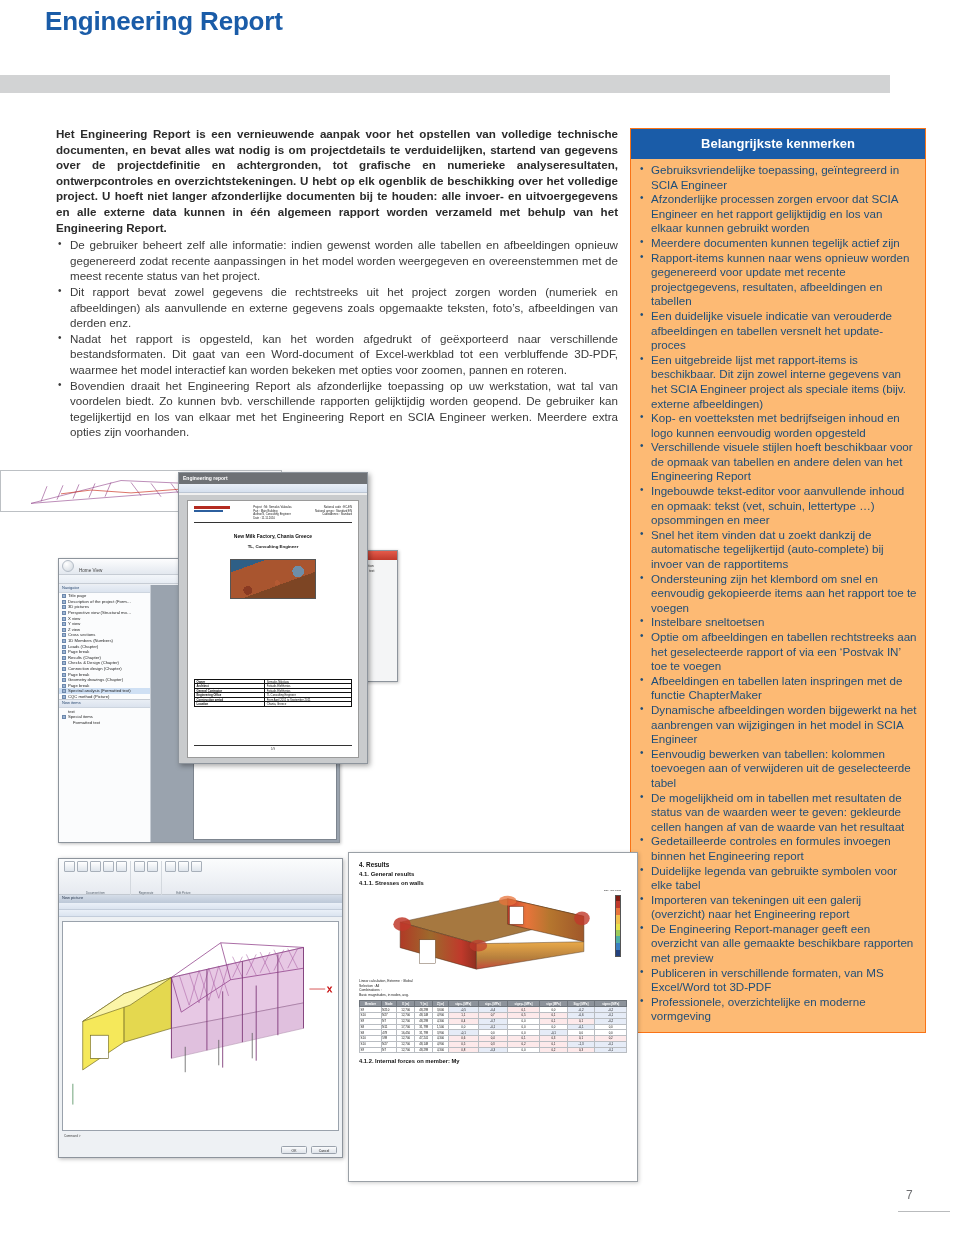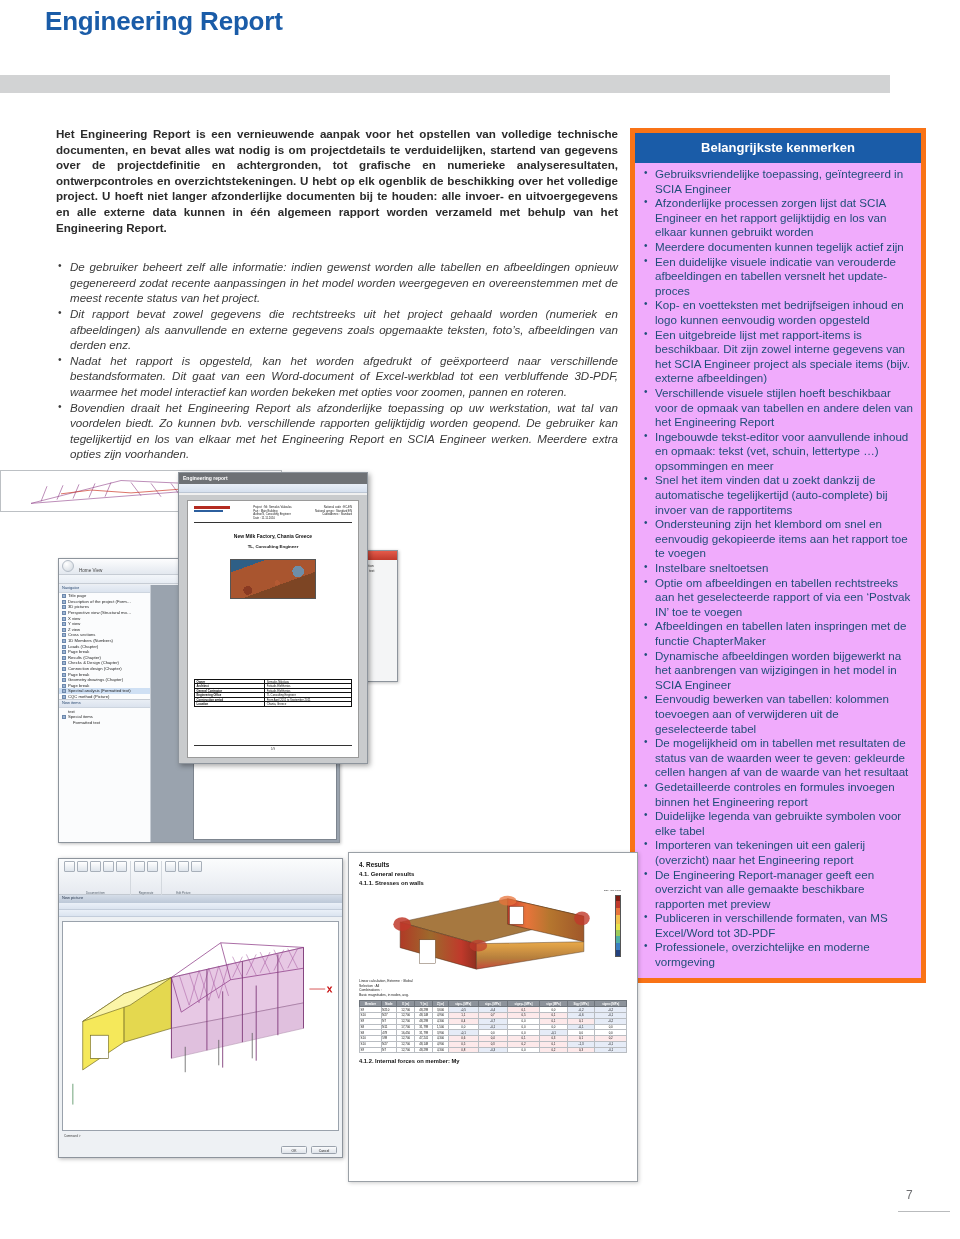--- a/index.html
+++ b/index.html
@@ -42,27 +42,27 @@
   ul.bullets { list-style:none; margin:0; padding:0; }
   ul.bullets li {
     position:relative; padding-left:14px;
     font-size:11.6px; line-height:15.6px; color:#3a3a3a;
     text-align:justify; margin-bottom:0px;
   }
   ul.bullets li:before {
     content:"\2022"; position:absolute; left:2px; top:-1px;
     color:#3a3a3a; font-size:10px;
   }
-  #left-bullets { margin-top:24px;font-style:italic; }
+  #left-bullets { margin-top:2px; }
 
   
   #sidebar {
     position:absolute; left:630px; top:128px; width:296px;
-    border:5px solid #f97316;
-    background:#f0abfc;
+    border:1px solid #f97316;
+    background:#fdba74;
   }
   #sidebar-header {
     background:#1a5ca8; color:#ffffff;
     font-size:13px; font-weight:bold; text-align:center;
     padding:7px 4px 8px 4px;
   }
   #sidebar-body { padding:4px 8px 8px 4px; }
   ul.kenmerken { list-style:none; margin:0; padding:0; }
   ul.kenmerken li {
     position:relative; padding-left:16px;
@@ -205,36 +205,37 @@
   <div id="page-title">Engineering Report</div>
   <div id="header-rule"></div>
 </div>
 
 <div id="left-col">
   <div id="intro-text">
     <p>Het Engineering Report is een vernieuwende aanpak voor het opstellen van volledige technische documenten, en bevat alles wat nodig is om projectdetails te verduidelijken, startend van gegevens over de projectdefinitie en achtergronden, tot grafische en numerieke analyseresultaten, ontwerpcontroles en overzichtstekeningen. U hebt op elk ogenblik de beschikking over het volledige project. U hoeft niet langer afzonderlijke documenten bij te houden: alle invoer- en uitvoergegevens en alle externe data kunnen in één algemeen rapport worden verzameld met behulp van het Engineering Report.</p>
   </div>
   <ul class="bullets" id="left-bullets">
     <li>De gebruiker beheert zelf alle informatie: indien gewenst worden alle tabellen en afbeeldingen opnieuw gegenereerd zodat recente aanpassingen in het model worden weergegeven en overeenstemmen met de meest recente status van het project.</li>
-    <li>Dit rapport bevat zowel gegevens die rechtstreeks uit het project gehaald worden (numeriek en afbeeldingen) als aanvullende en externe gegevens zoals opgemaakte teksten, foto’s, afbeeldingen van derden enz.</li>
+    <li>Dit rapport bevat zowel gegevens die rechtstreeks uit het project zorgen worden (numeriek en afbeeldingen) als aanvullende en externe gegevens zoals opgemaakte teksten, foto’s, afbeeldingen van derden enz.</li>
     <li>Nadat het rapport is opgesteld, kan het worden afgedrukt of geëxporteerd naar verschillende bestandsformaten. Dit gaat van een Word-document of Excel-werkblad tot een verbluffende 3D-PDF, waarmee het model interactief kan worden bekeken met opties voor zoomen, pannen en roteren.</li>
     <li>Bovendien draait het Engineering Report als afzonderlijke toepassing op uw werkstation, wat tal van voordelen biedt. Zo kunnen bvb. verschillende rapporten gelijktijdig worden geopend. De gebruiker kan tegelijkertijd en los van elkaar met het Engineering Report en SCIA Engineer werken. Meerdere extra opties zijn voorhanden.</li>
   </ul>
 </div>
 
 <div id="sidebar">
   <div id="sidebar-header">Belangrijkste kenmerken</div>
   <div id="sidebar-body">
     <ul class="kenmerken">
       <li>Gebruiksvriendelijke toepassing, geïntegreerd in SCIA Engineer</li>
-      <li>Afzonderlijke processen zorgen lijst dat SCIA Engineer en het rapport gelijktijdig en los van elkaar kunnen gebruikt worden</li>
+      <li>Afzonderlijke processen zorgen ervoor dat SCIA Engineer en het rapport gelijktijdig en los van elkaar kunnen gebruikt worden</li>
       <li>Meerdere documenten kunnen tegelijk actief zijn</li>
+      <li>Rapport-items kunnen naar wens opnieuw worden gegenereerd voor update met recente projectgegevens, resultaten, afbeeldingen en tabellen</li>
       <li>Een duidelijke visuele indicatie van verouderde afbeeldingen en tabellen versnelt het update-proces</li>
+      <li>Een uitgebreide lijst met rapport-items is beschikbaar. Dit zijn zowel interne gegevens van het SCIA Engineer project als speciale items (bijv. externe afbeeldingen)</li>
       <li>Kop- en voetteksten met bedrijfseigen inhoud en logo kunnen eenvoudig worden opgesteld</li>
-      <li>Een uitgebreide lijst met rapport-items is beschikbaar. Dit zijn zowel interne gegevens van het SCIA Engineer project als speciale items (bijv. externe afbeeldingen)</li>
       <li>Verschillende visuele stijlen hoeft beschikbaar voor de opmaak van tabellen en andere delen van het Engineering Report</li>
       <li>Ingebouwde tekst-editor voor aanvullende inhoud en opmaak: tekst (vet, schuin, lettertype …) opsommingen en meer</li>
       <li>Snel het item vinden dat u zoekt dankzij de automatische tegelijkertijd (auto-complete) bij invoer van de rapportitems</li>
       <li>Ondersteuning zijn het klembord om snel en eenvoudig gekopieerde items aan het rapport toe te voegen</li>
       <li>Instelbare sneltoetsen</li>
       <li>Optie om afbeeldingen en tabellen rechtstreeks aan het geselecteerde rapport of via een ‘Postvak IN’ toe te voegen</li>
       <li>Afbeeldingen en tabellen laten inspringen met de functie ChapterMaker</li>
       <li>Dynamische afbeeldingen worden bijgewerkt na het aanbrengen van wijzigingen in het model in SCIA Engineer</li>
       <li>Eenvoudig bewerken van tabellen: kolommen toevoegen aan of verwijderen uit de geselecteerde tabel</li>
       <li>De mogelijkheid om in tabellen met resultaten de status van de waarden weer te geven: gekleurde cellen hangen af van de waarde van het resultaat</li>

